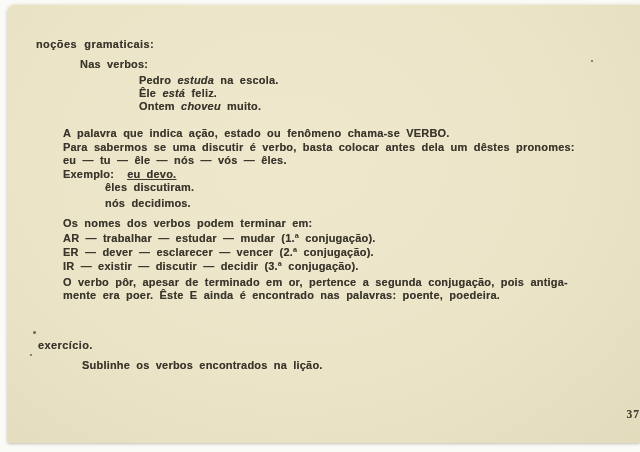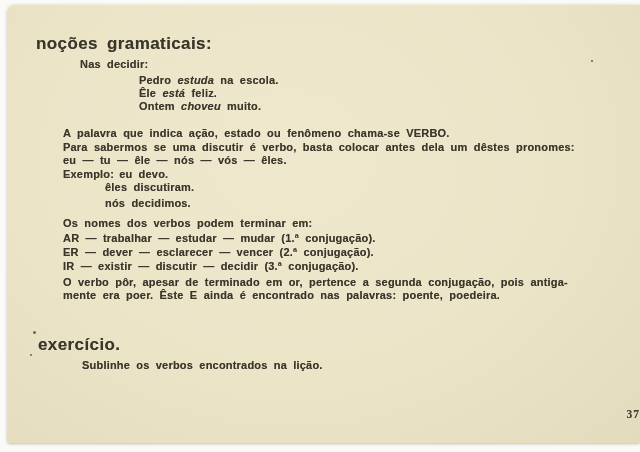--- a/index.html
+++ b/index.html
@@ -31,26 +31,26 @@
     position: absolute;
     white-space: nowrap;
     color: var(--ink, #3b362c);
     font: bold 11px/13px "Liberation Sans", sans-serif;
     letter-spacing: 0.2px;
     word-spacing: 3px;
     text-shadow: 0 0 0.5px rgba(59,54,44,0.55);
   }
   .line em { font-style: italic; }
   .heading {
-    font-size: 17px;
+    font-size: 11px;
     line-height: 14px;
     letter-spacing: 0.4px;
     word-spacing: 4px;
   }
-  .exemplo-value { margin-left: 5px; }
+  .exemplo-value { margin-left: 13px; text-decoration: underline; }
   .pageno {
     position: absolute;
     left: 0;
     right: 0;
     top: 404px;
     text-align: right;
     color: #454034;
     font: bold 11.5px "Liberation Serif", serif;
     letter-spacing: 1px;
     text-shadow: 0 0 0.5px rgba(59,54,44,0.5);
@@ -63,21 +63,21 @@
   }
 </style>
 </head>
 <body>
 
 <div class="scan">
   <div class="paper">
 
     <div class="line heading" style="left:29px; top:33px">noções gramaticais:</div>
 
-    <div class="line" style="left:73px; top:54px">Nas decidir:</div>
+    <div class="line" style="left:73px; top:54px">Nas verbos:</div>
 
     <div class="line" style="left:132px; top:70px"><span>Pedro </span><em>estuda</em><span> na escola.</span></div>
     <div class="line" style="left:132px; top:83px"><span>Êle </span><em>está</em><span> feliz.</span></div>
     <div class="line" style="left:132px; top:96px"><span>Ontem </span><em>choveu</em><span> muito.</span></div>
 
     <div class="line" style="left:56px; top:123px"><span>A palavra que indica ação, estado ou fenômeno chama-se VERBO.</span></div>
     <div class="line" style="left:56px; top:137px"><span>Para sabermos se uma discutir é verbo, basta colocar antes dela um dêstes pronomes:</span></div>
     <div class="line" style="left:56px; top:150px"><span>eu — tu — êle — nós — vós — êles.</span></div>
 
     <div class="line" style="left:56px; top:164px">

